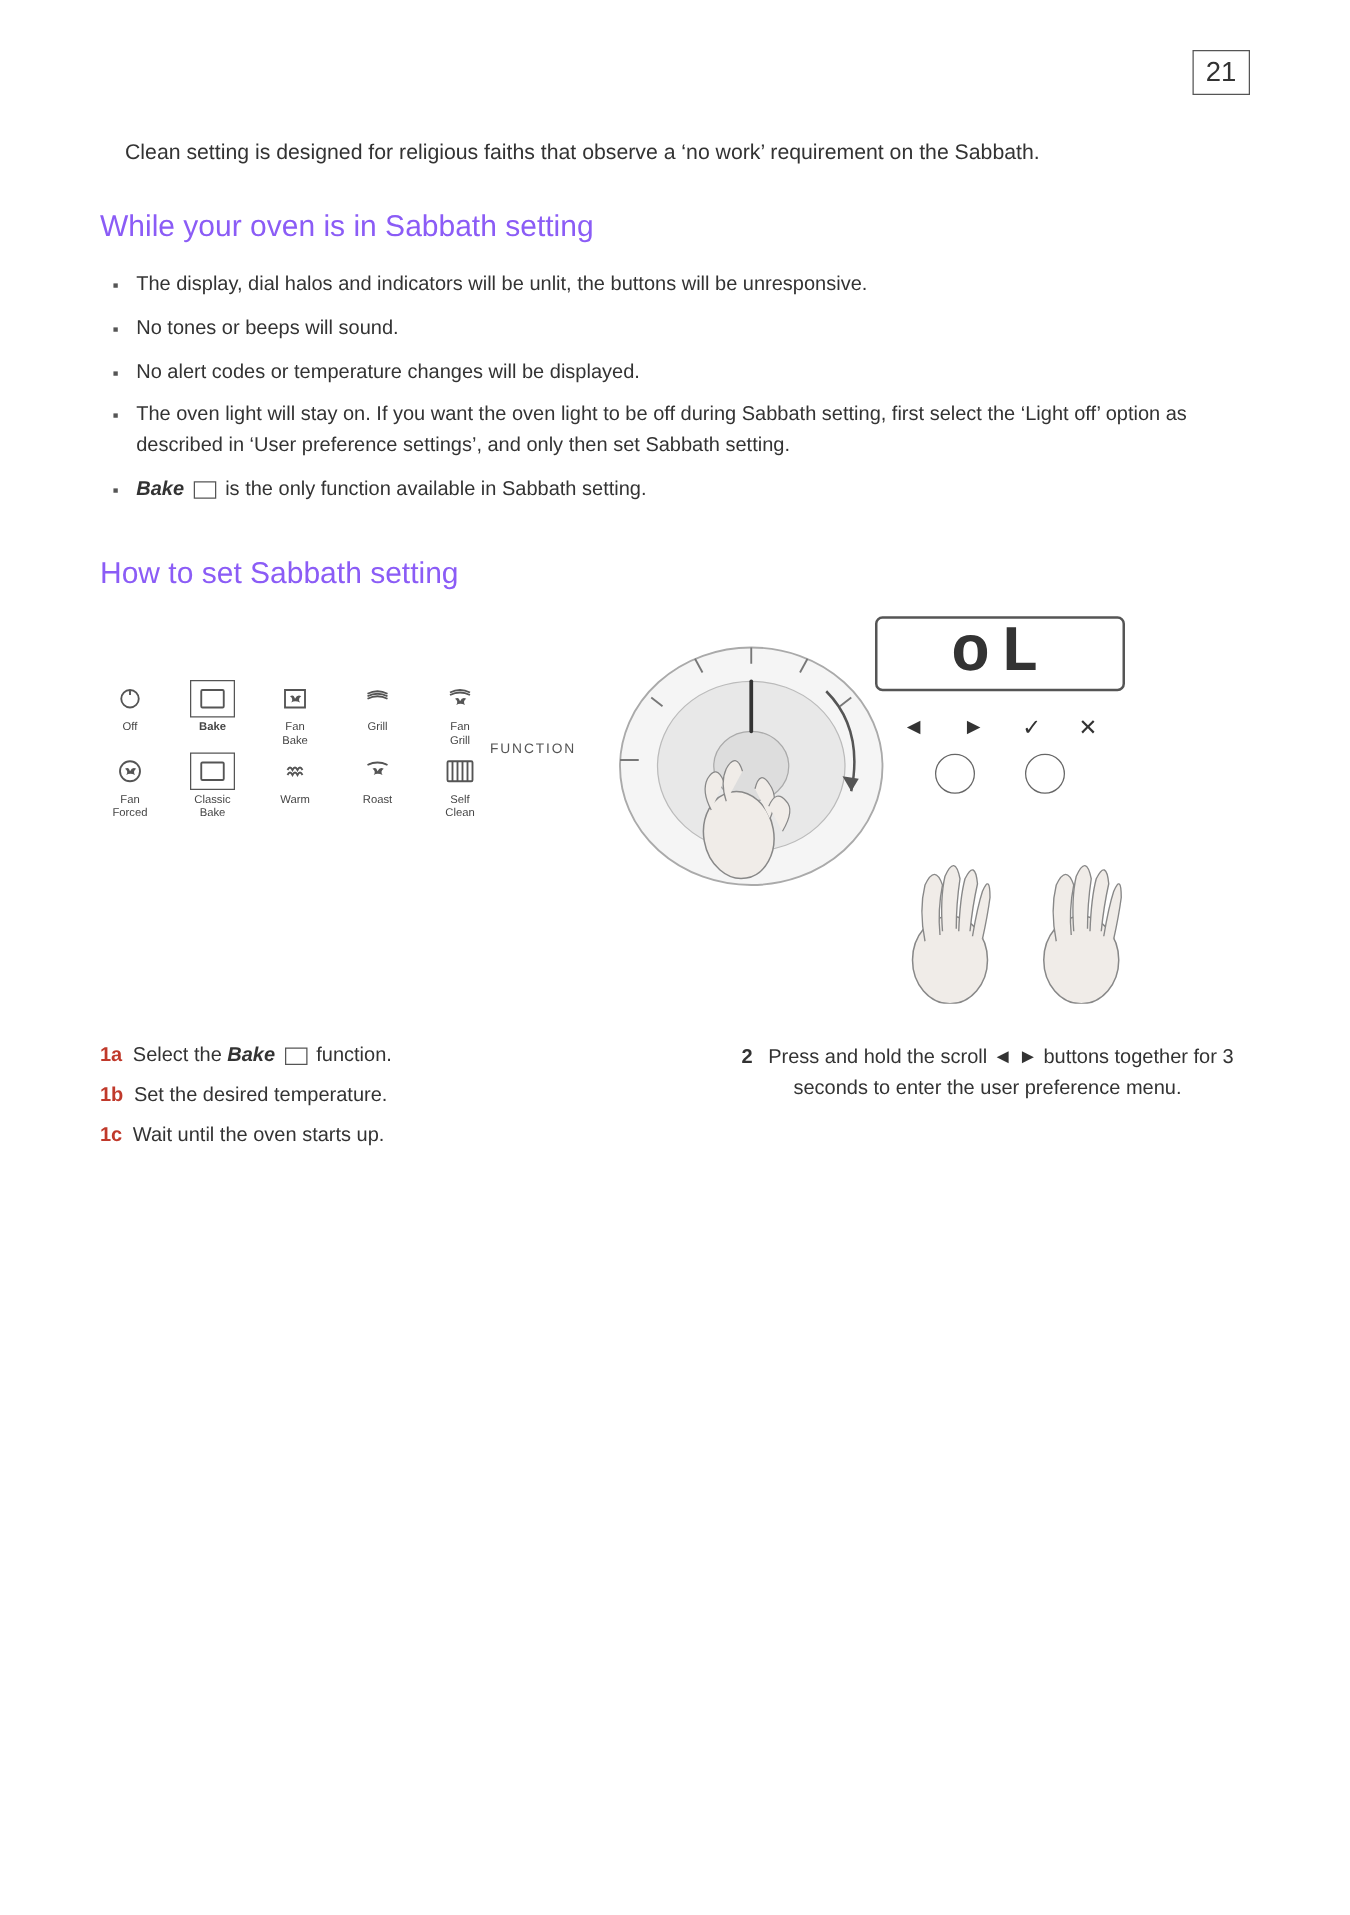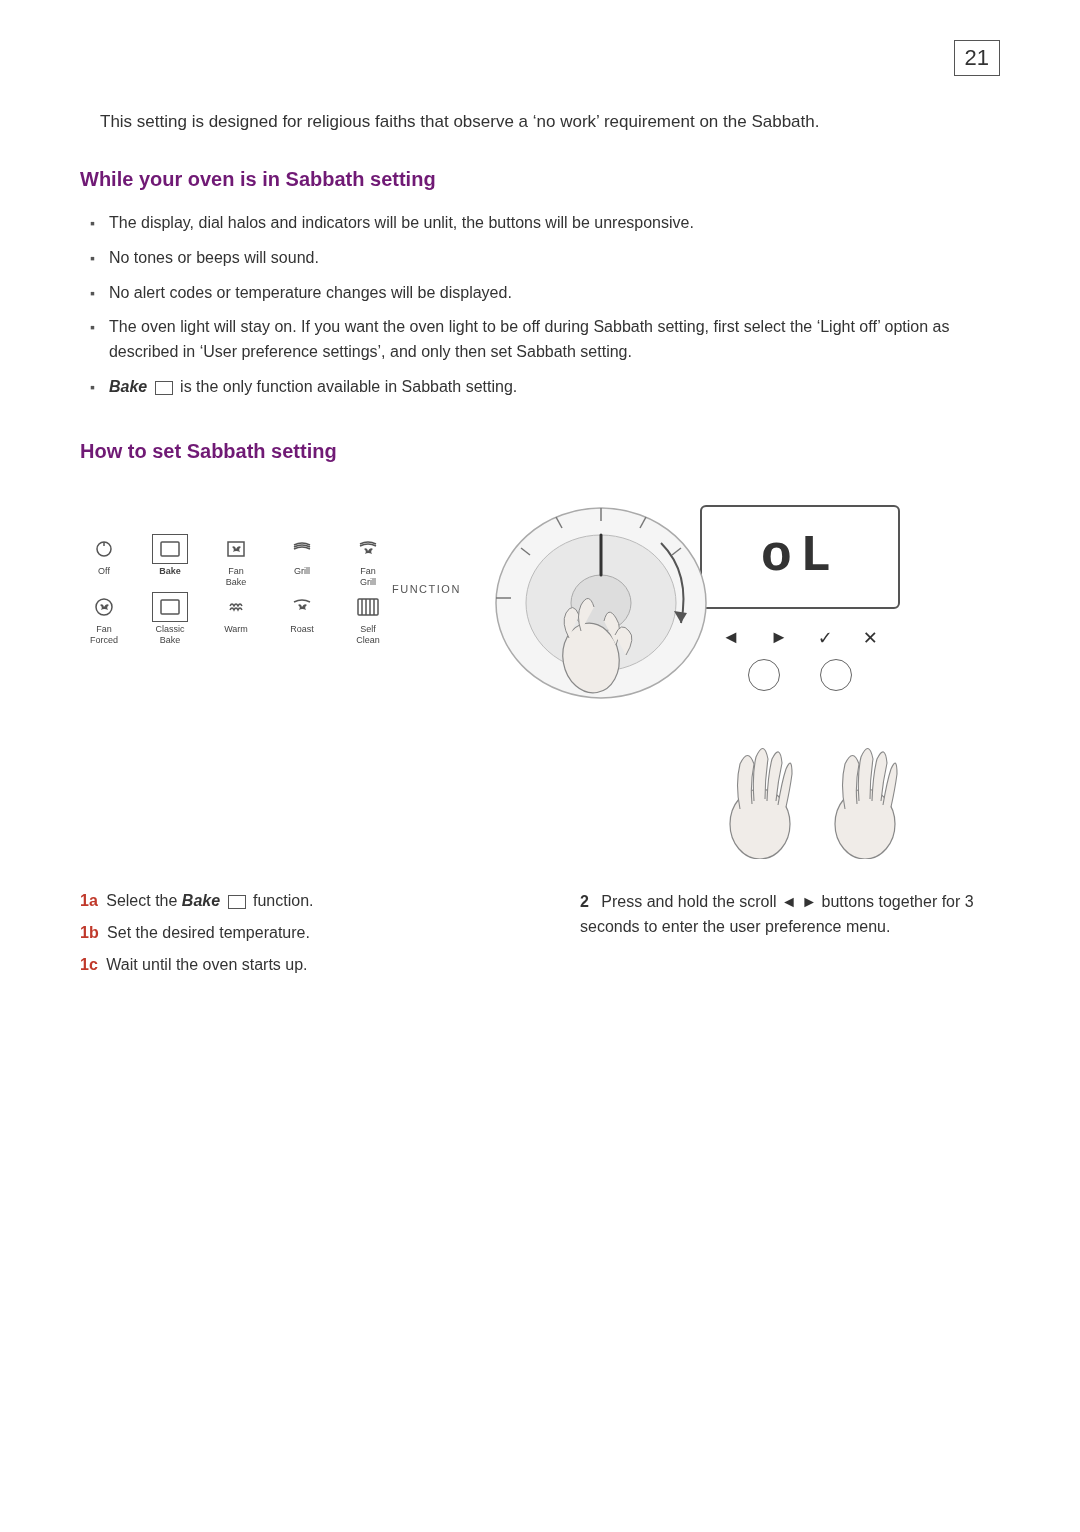--- a/index.html
+++ b/index.html
@@ -34,23 +34,23 @@
     }
 
     .intro-text {
       font-size: 17px;
       color: #333;
       margin-bottom: 36px;
       margin-left: 20px;
     }
 
     .section-title {
-      font-size: 20px;
-      font-weight: bold;
-      color: #701a75;
+      font-size: 24px;
+      font-weight: normal;
+      color: #8b5cf6;
       margin-bottom: 20px;
     }
 
     .bullet-list {
       list-style: none;
       margin-bottom: 40px;
       padding-left: 10px;
     }
     .bullet-list li {
       display: flex;
@@ -166,31 +166,30 @@
       width: 400px;
       display: flex;
       flex-direction: column;
       align-items: center;
     }
 
     .display-box {
       border: 2px solid #555;
       border-radius: 6px;
       width: 200px;
-      height: 104px;
+      height: 60px;
       display: flex;
       align-items: center;
       justify-content: center;
       font-size: 46px;
       font-weight: bold;
       color: #333;
       letter-spacing: 6px;
       margin-bottom: 18px;
       font-family: 'Courier New', monospace;
-      margin-top: 22px;
     }
 
     
     .fingers-svg {
       width: 260px;
       height: 160px;
     }
 
     
     .steps-row {
@@ -209,40 +208,41 @@
       margin-bottom: 8px;
       line-height: 1.5;
     }
     .step-num {
       font-weight: bold;
       color: #c0392b;
       margin-right: 4px;
     }
     .steps-right {
       width: 420px;
+      text-align: center;
     }
     .step-right-text {
       font-size: 16px;
       color: #333;
       line-height: 1.6;
     }
     .step-right-num {
       font-weight: bold;
       color: #333;
       margin-right: 8px;
     }
   </style>
 </head>
 <body>
 
 <div class="header">
   <span class="page-number-box">21</span>
 </div>
 
-<p class="intro-text">This setting is designed for religious faiths that observe a ‘no work’ requirement on the Sabbath.</p>
+<p class="intro-text">Clean setting is designed for religious faiths that observe a ‘no work’ requirement on the Sabbath.</p>
 
 <div class="section-title">While your oven is in Sabbath setting</div>
 
 <ul class="bullet-list">
   <li>
     <span>The display, dial halos and indicators will be unlit, the buttons will be unresponsive.</span>
   </li>
   <li>
     <span>No tones or beeps will sound.</span>
   </li>

